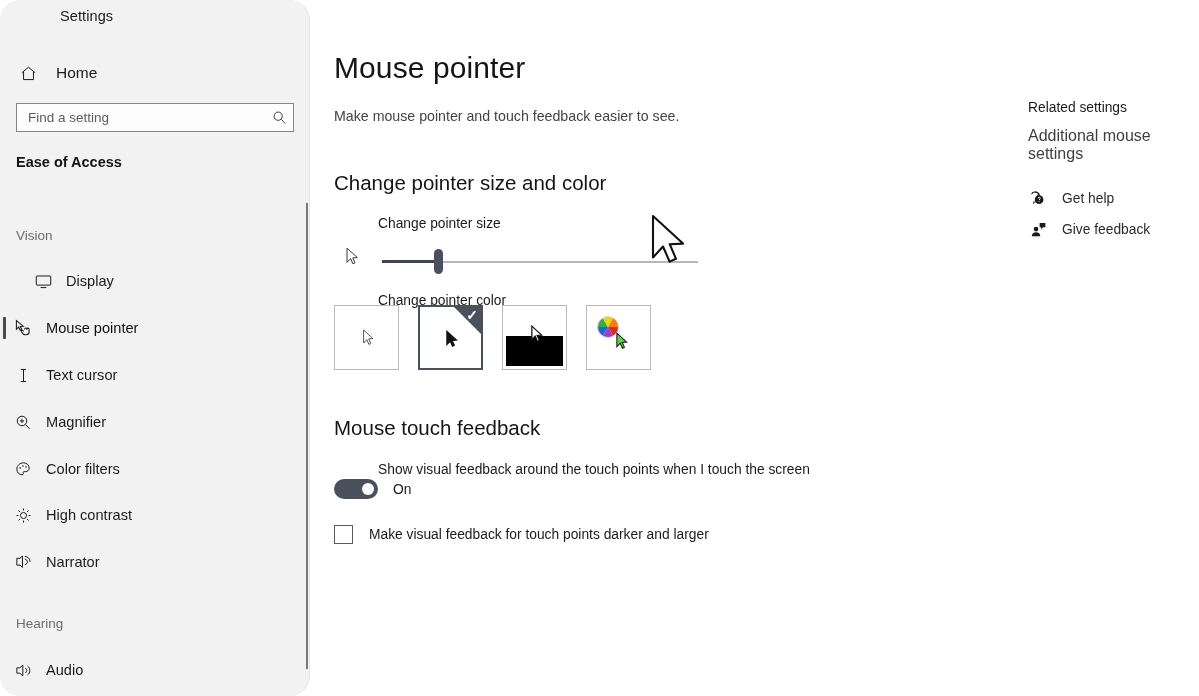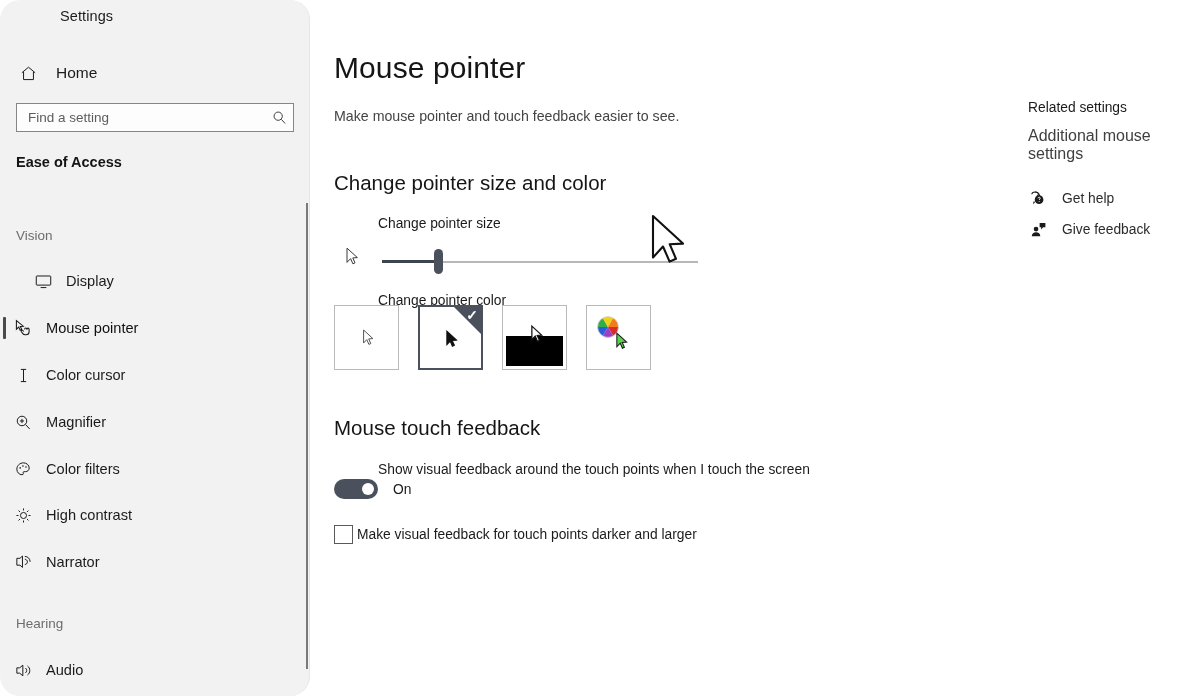--- a/index.html
+++ b/index.html
@@ -147,21 +147,21 @@
     width:44px; height:20px; border-radius:10px; background:#4a515c;
     position:relative; cursor:default;
   }
   .toggle .knob{
     position:absolute; right:4px; top:4px; width:12px; height:12px;
     border-radius:50%; background:#fff;
   }
   .toggle-state{ font-size:13.8px; color:#1b1b1b; }
 
   
-  .check-row{ position:absolute; left:24px; top:525px; display:flex; align-items:center; gap:4px; }
+  .check-row{ position:absolute; left:24px; top:525px; display:flex; align-items:center; gap:16px; }
   .cbox{
     width:19px; height:19px; border:1.5px solid #5a5a5a; background:#fff; cursor:default;
   }
   .check-lab{ font-size:13.8px; color:#1b1b1b; }
 
   
   .rail{ position:absolute; left:1018px; top:0; width:181px; height:576px; }
   .rail-h{
     position:absolute; left:10px; top:100px; font-size:13.8px; color:#1b1b1b;
   }
@@ -235,21 +235,21 @@
     </div>
 
     <div class="navitem" style="top:355px;">
       <span class="nav-ico">
         <svg width="19" height="19" viewBox="0 0 20 20" fill="none" stroke="#1b1b1b" stroke-width="1.05">
           <path d="M10 3.6v12.8"></path>
             <path d="M7.2 3.6h5.6"></path>
             <path d="M7.2 16.4h5.6"></path>
         </svg>
       </span>
-      <span class="nav-lab">Color cursor</span>
+      <span class="nav-lab">Text cursor</span>
     </div>
 
     <div class="navitem" style="top:402px;">
       <span class="nav-ico">
         <svg width="19" height="19" viewBox="0 0 20 20" fill="none" stroke="#1b1b1b" stroke-width="1.05">
           <circle cx="8.4" cy="8.4" r="5"></circle>
             <path d="M12.2 12.2l4.3 4.6"></path>
           <path d="M8.4 6.2v4.4M6.2 8.4h4.4"></path>
         </svg>
       </span>

